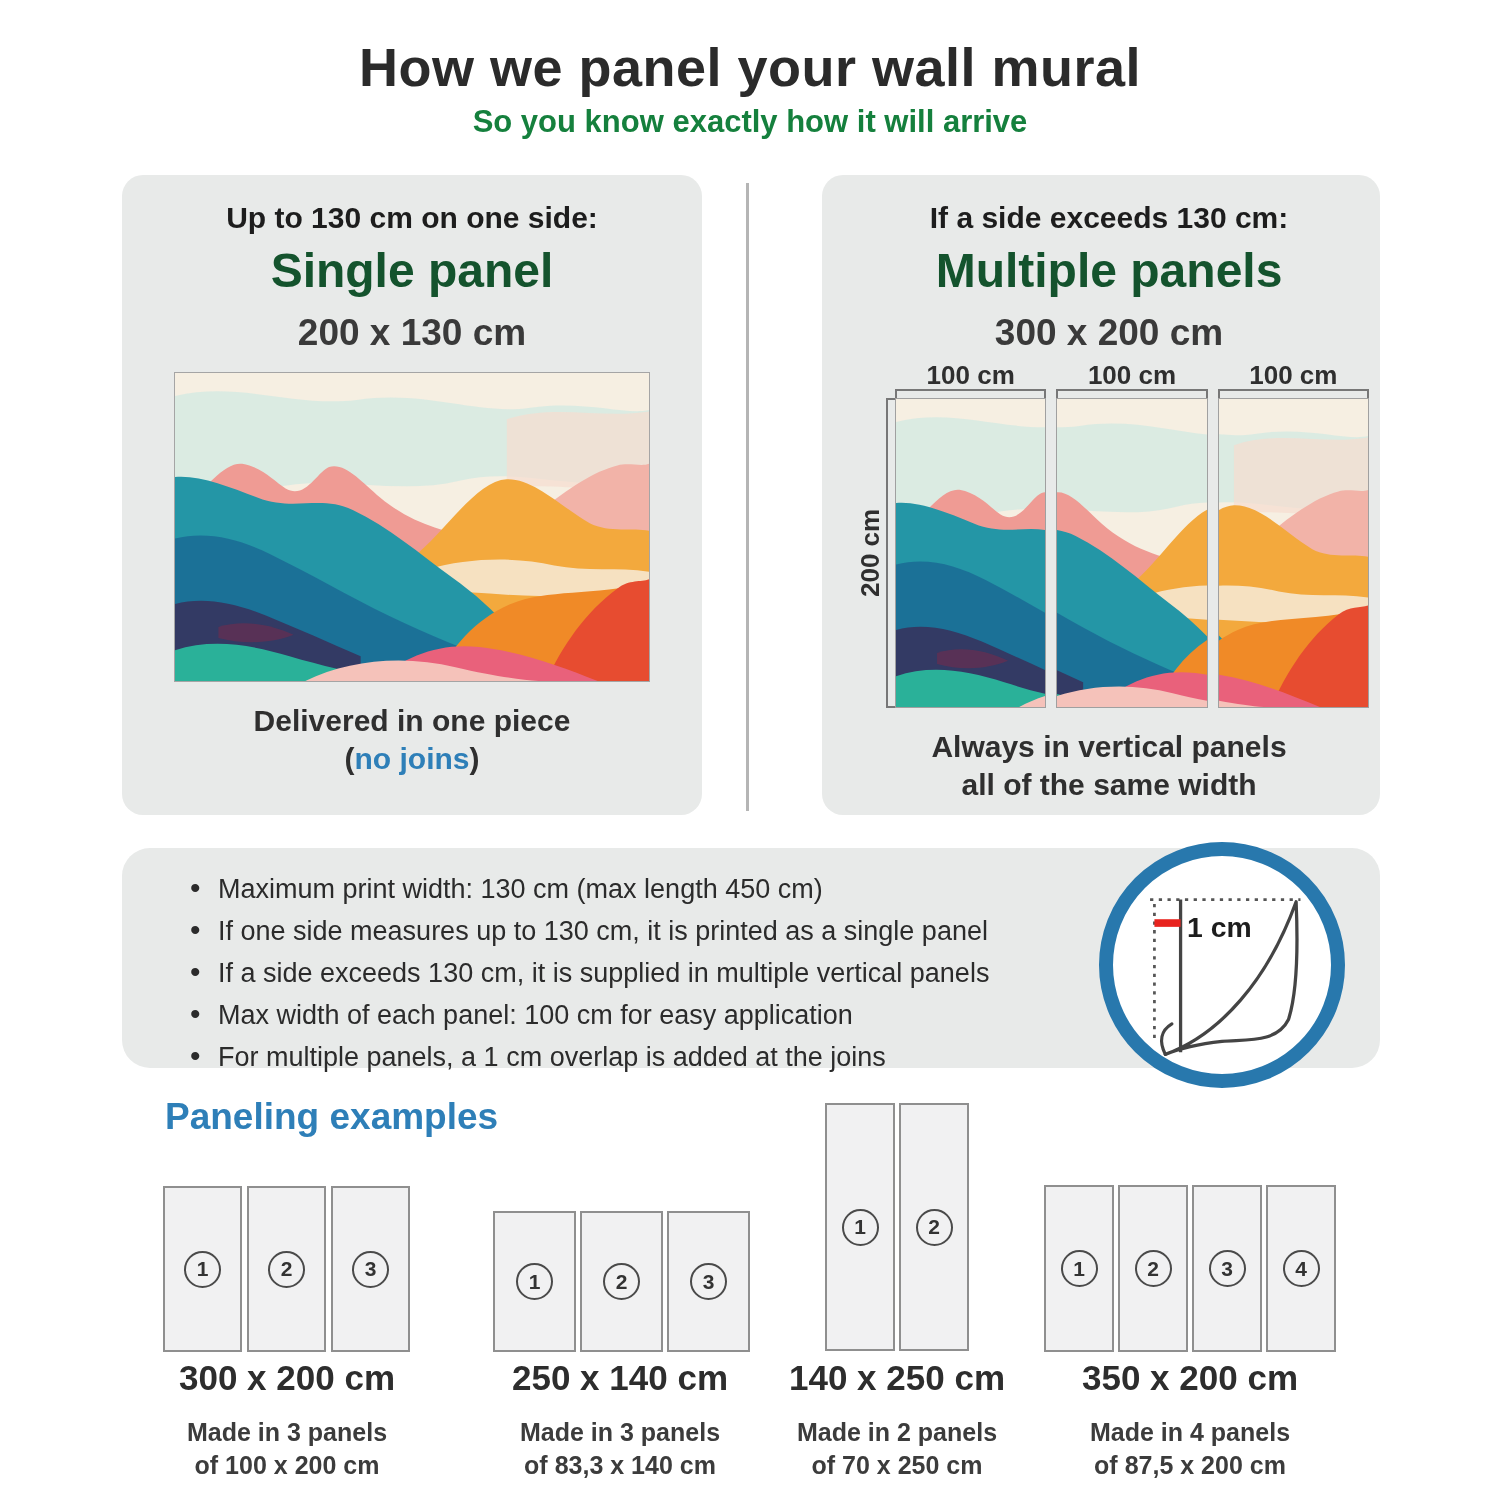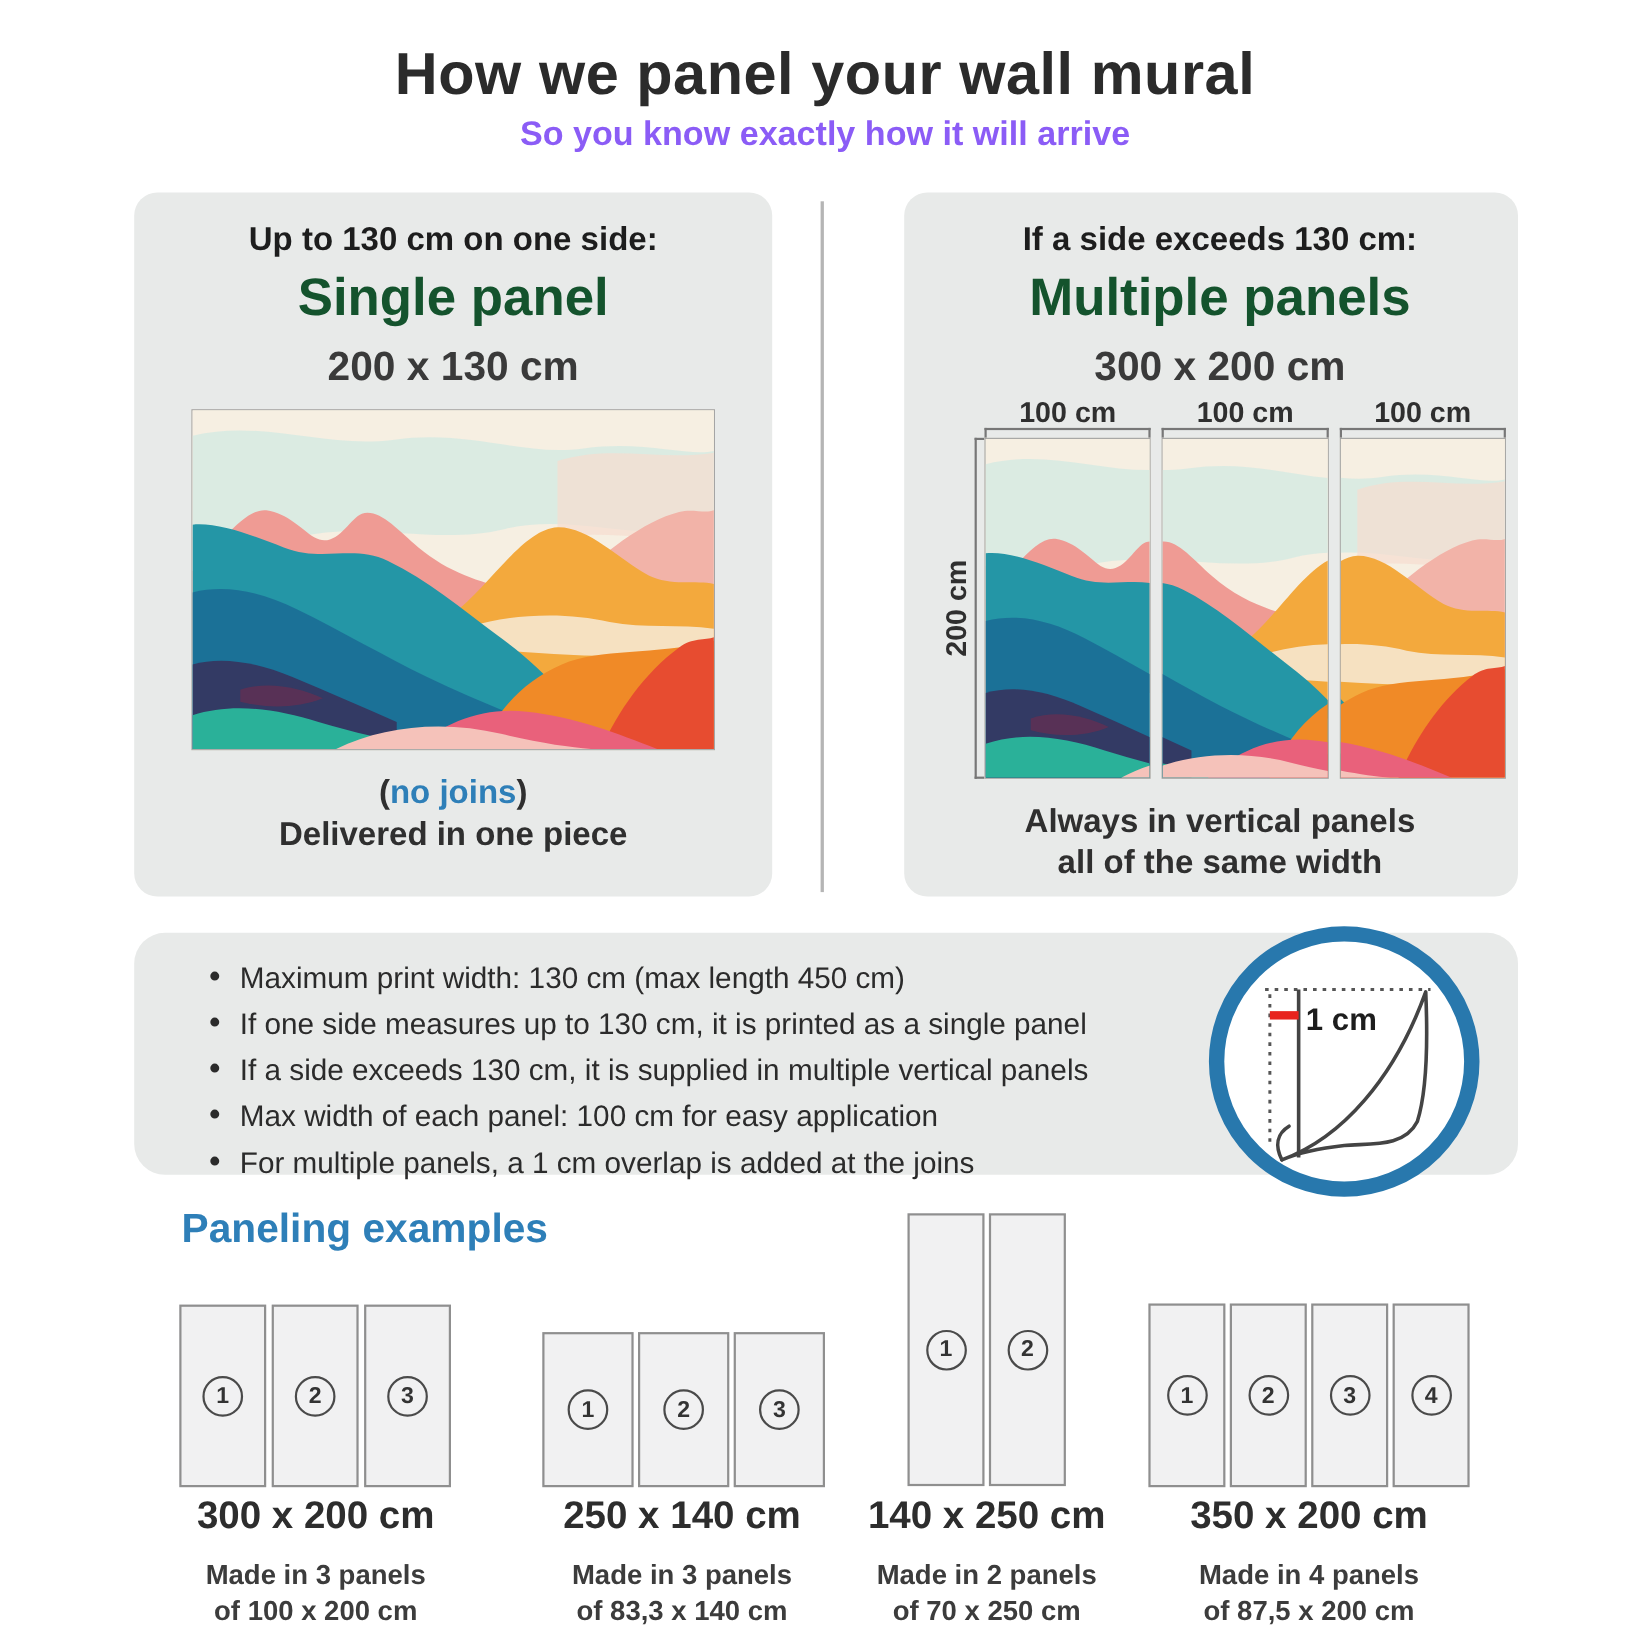--- a/index.html
+++ b/index.html
@@ -9,21 +9,21 @@
     font-family:"Liberation Sans", sans-serif; color:#2b2b2b;
   }
 
   
   .page-title {
     position:absolute; top:36px; left:0; width:1500px; text-align:center;
     font-size:54px; font-weight:800; color:#2b2b2b; letter-spacing:.5px;
   }
   .page-subtitle {
     position:absolute; top:104px; left:0; width:1500px; text-align:center;
-    font-size:31px; font-weight:600; color:#8b5cf6;
+    font-size:31px; font-weight:600; color:#15803d;
   }
 
   
   .card { position:absolute; top:175px; height:640px; background:#e8eae9; border-radius:21px; text-align:center; }
   .card-left  { left:122px; width:580px; }
   .card-right { left:822px; width:558px;padding-left:16px; }
   .cards-divider { position:absolute; left:746px; top:183px; width:3px; height:628px; background:#b5b5b5; }
 
   .card-eyebrow { margin-top:26px; font-size:30px; font-weight:800; color:#1d1d1d; }
   .card-heading { margin-top:8px; font-size:48px; font-weight:800; color:#14532d; }
@@ -119,22 +119,22 @@
 <div class="card card-left">
   <div class="card-eyebrow">Up to 130 cm on one side:</div>
   <div class="card-heading">Single panel</div>
   <div class="card-size">200 x 130 cm</div>
   <div class="mural-frame">
     <svg viewBox="0 0 600 400" preserveAspectRatio="none">
         <use href="#mural-art"></use>
       </svg>
   </div>
   <div class="card-footer">
+    <div>Delivered in one piece</div>
     <div><span>(</span><span class="joins-highlight">no joins</span><span>)</span></div>
-    <div>Delivered in one piece</div>
   </div>
 </div>
 
 <div class="cards-divider"></div>
 
 <div class="card card-right">
   <div class="card-eyebrow">If a side exceeds 130 cm:</div>
   <div class="card-heading">Multiple panels</div>
   <div class="card-size">300 x 200 cm</div>
 

